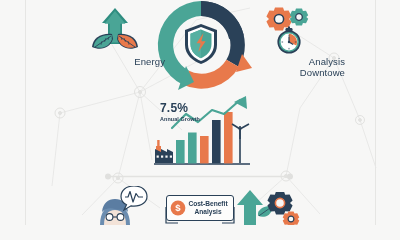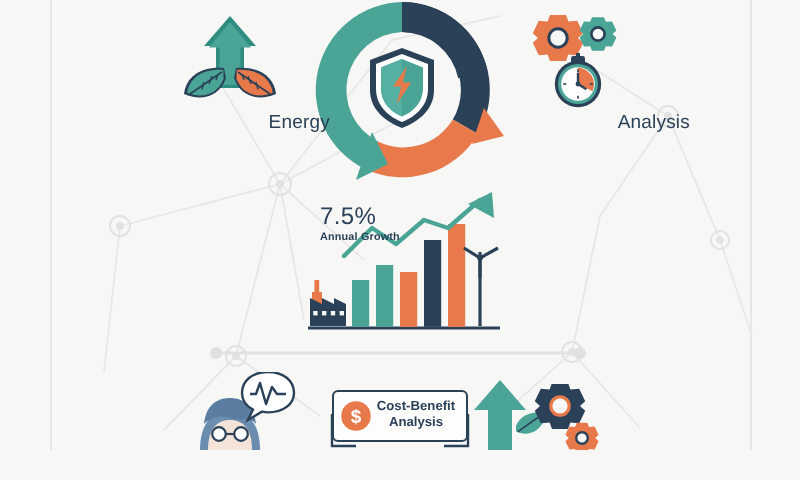--- a/index.html
+++ b/index.html
@@ -21,21 +21,21 @@
     color:#2a4158;
     font-weight:normal;
     font-size:9.5px;
     line-height:11px;
     letter-spacing:.1px;
     white-space:nowrap;
   }
   .stat-value{
     position:absolute;
     color:#2a4158;
-    font-weight:normal;
+    font-weight:bold;
     font-size:12px;
     letter-spacing:.2px;
     line-height:12px;
   }
   .stat-caption{
     position:absolute;
     color:#2a4158;
     font-weight:bold;
     font-size:5.4px;
     letter-spacing:.1px;
@@ -176,20 +176,21 @@
         <line x1="19.6" y1="36" x2="21.1" y2="36"></line>
         <line x1="32.9" y1="36" x2="34.4" y2="36"></line>
       </g>
       <line x1="27" y1="36" x2="27" y2="30.5" stroke="#2a4158" stroke-width="1.2"></line>
       <line x1="27" y1="36" x2="31.2" y2="38.6" stroke="#2a4158" stroke-width="1.2"></line>
       <circle cx="27" cy="36" r="1.2" fill="#2a4158"></circle>
     </g>
   </svg>
   <div class="node-label" style="left:235px;top:56px;width:110px;">
     <div>Analysis</div>
+    <div>Downtowe</div>
   </div>
 
   <svg class="abs" style="left:150px;top:96px;" width="104" height="78" viewBox="0 0 104 78" xmlns="http://www.w3.org/2000/svg">
 
     <line x1="4" y1="68" x2="100" y2="68" stroke="#2a4158" stroke-width="1.4"></line>
 
     <g>
       <rect x="6" y="50" width="5" height="12" fill="#e8794b"></rect>
       <rect x="7.2" y="44" width="2.4" height="7" fill="#e8794b"></rect>
       <path d="M 5 62 L 5 53 L 11 56 L 11 53 L 17 56 L 17 53 L 23 56 L 23 67 L 5 67 Z" fill="#2a4158"></path>

